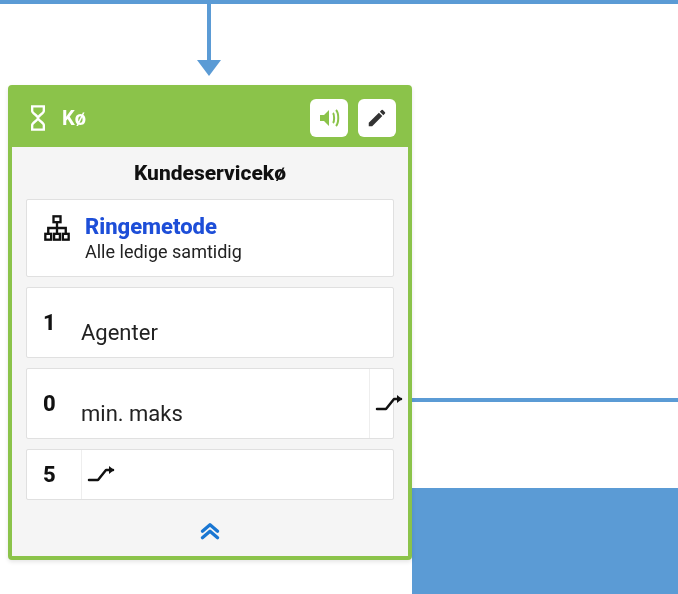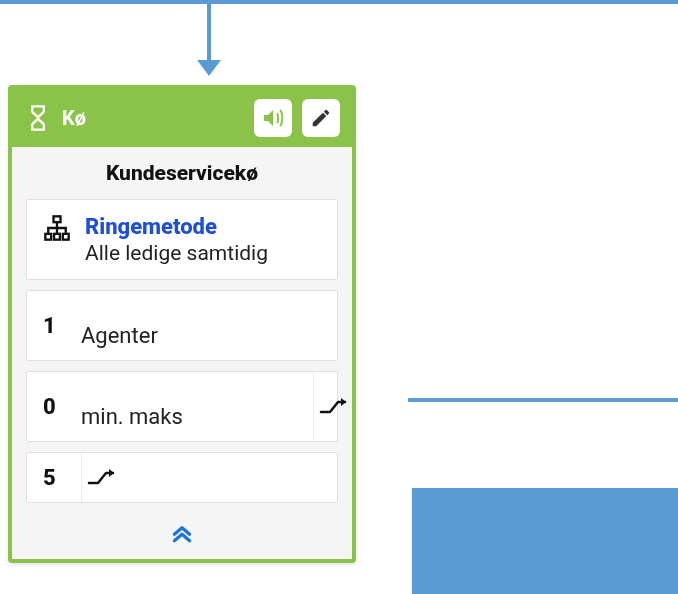--- a/index.html
+++ b/index.html
@@ -25,21 +25,21 @@
     position: absolute;
     width: 0; height: 0;
     border-left: 12px solid transparent;
     border-right: 12px solid transparent;
     border-top: 16px solid #5b9bd5;
   }
   .card {
     position: absolute;
     left: 8px;
     top: 85px;
-    width: 348px;
+    width: 404px;
     border: 4px solid #8bc34a;
     border-radius: 4px;
     background: #f5f5f5;
     box-shadow: 0 2px 4px rgba(0,0,0,0.1);
   }
   .card-header {
     background: #8bc34a;
     display: flex;
     align-items: center;
     padding: 10px 12px;
@@ -82,21 +82,21 @@
     align-items: center;
     gap: 14px;
   }
   .panel.method { align-items: flex-start; padding: 14px 16px; }
   .method-text .label {
     font-weight: 800;
     font-size: 22px;
     color: #1d4ed8;
   }
   .method-text .value {
-    font-size: 21px;
+    font-size: 18px;
     color: #222;
     margin-top: 2px;
   }
   .row-num {
     font-weight: 800;
     font-size: 22px;
     color: #111;
     width: 24px;
     text-align: left;
   }

